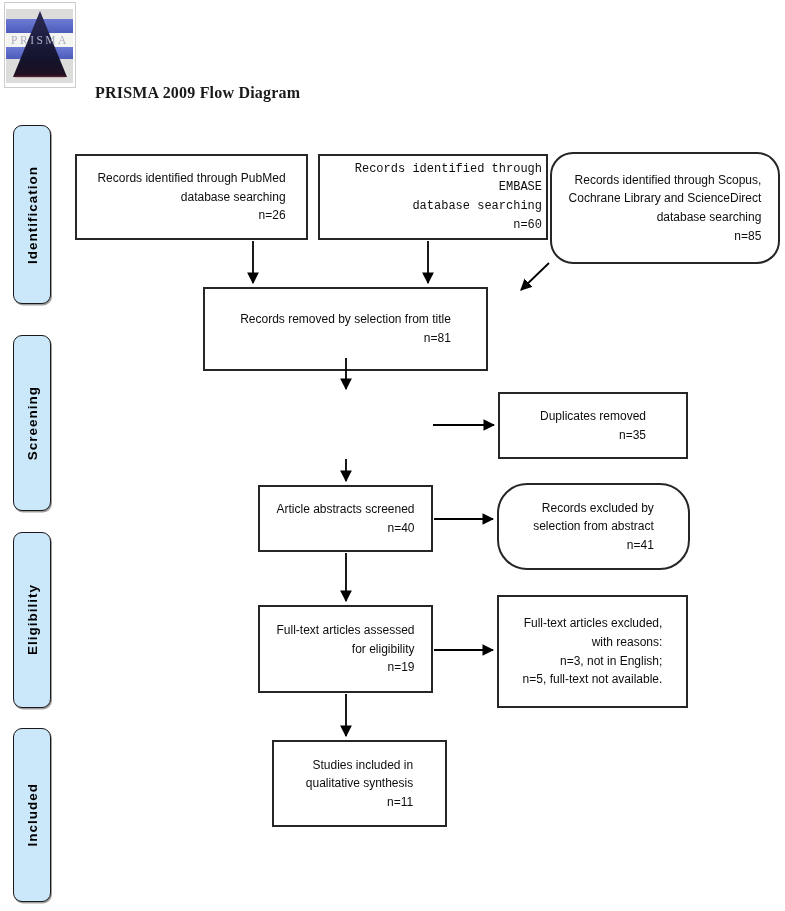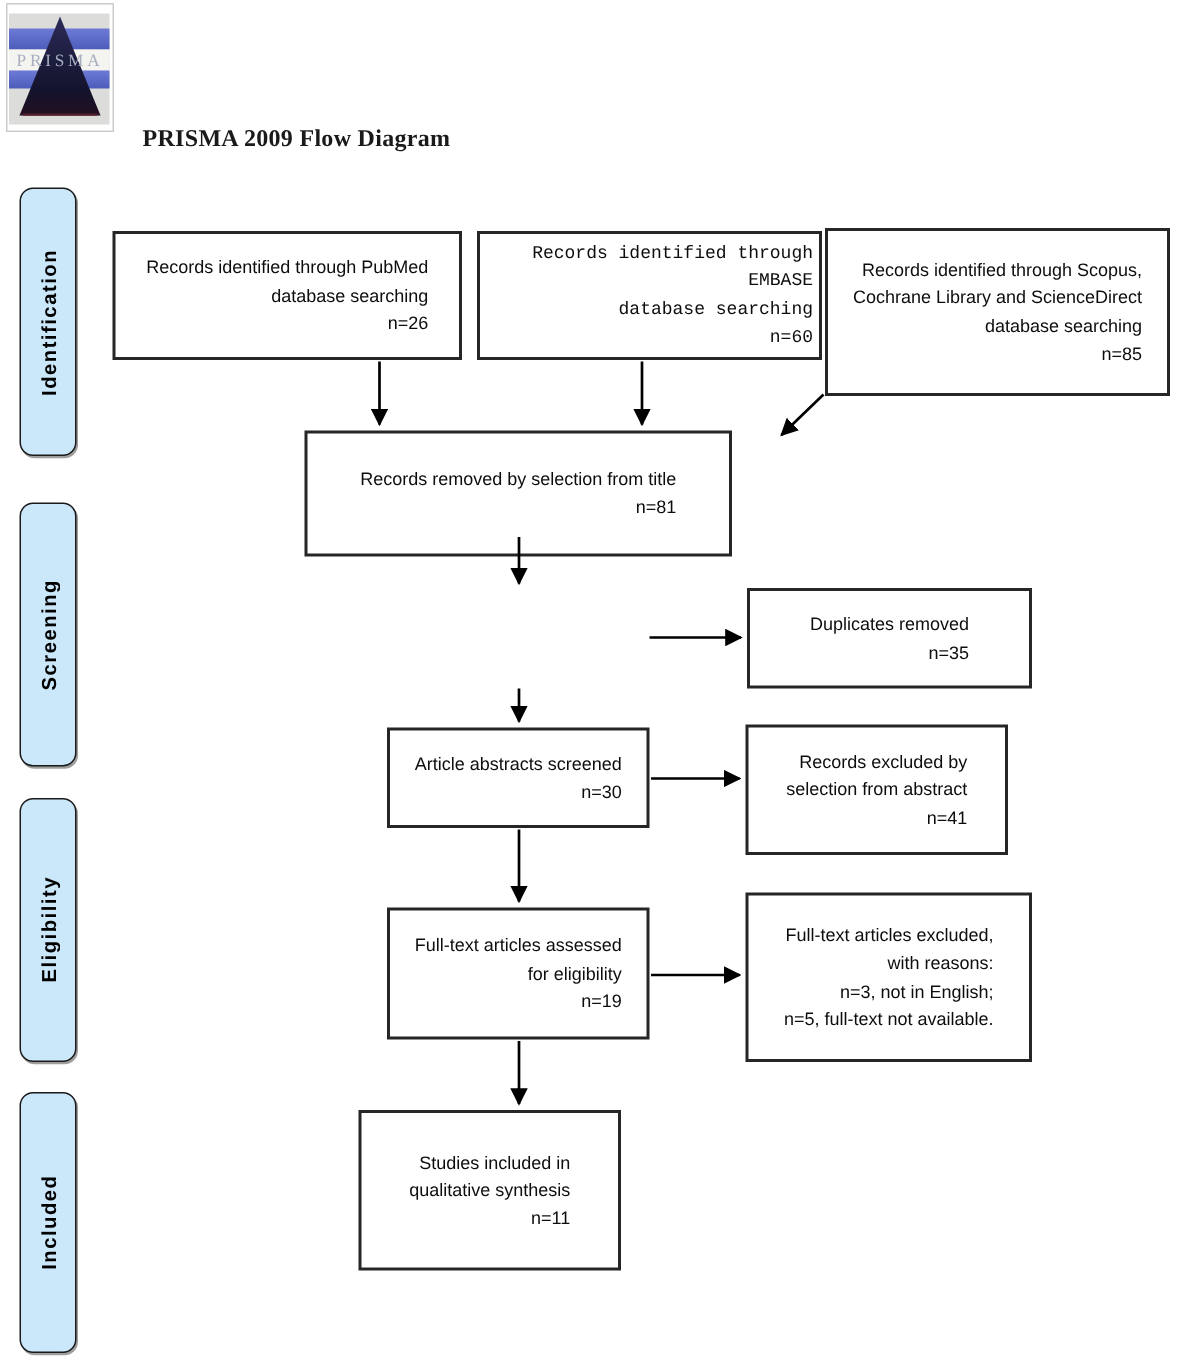--- a/index.html
+++ b/index.html
@@ -42,29 +42,29 @@
   .fbox {
     position: absolute; box-sizing: border-box;
     background: #fff; border: 2px solid #262626;
     display: flex; align-items: center; justify-content: center;
     text-align: right; white-space: pre-line;
     font-size: 12px; line-height: 1.55; color: #0d0d0d;
     padding: 2px 4px;
   }
   .b-pubmed            { left: 75px;  top: 154px; width: 233px; height: 86px; }
   .b-embase            { left: 318px; top: 154px; width: 230px; height: 86px; font-family: Liberation Mono, monospace; }
-  .b-scopus            { left: 550px; top: 152px; width: 230px; height: 112px; }
+  .b-scopus            { left: 550px; top: 152px; width: 230px; height: 112px; border-radius: 23px; }
   .b-removed-title     { left: 203px; top: 287px; width: 285px; height: 84px; }
   .b-titles-screened   { left: 260px; top: 393px; width: 172px; height: 65px; }
   .b-duplicates        { left: 498px; top: 392px; width: 190px; height: 67px; }
   .b-abstracts         { left: 258px; top: 485px; width: 175px; height: 67px; }
-  .b-excluded-abstract { left: 497px; top: 483px; width: 175px; height: 87px; }
+  .b-excluded-abstract { left: 497px; top: 483px; width: 193px; height: 87px; border-radius: 30px; }
   .b-fulltext          { left: 258px; top: 605px; width: 175px; height: 88px; }
   .b-fulltext-excluded { left: 497px; top: 595px; width: 191px; height: 113px; }
-  .b-included-studies  { left: 239px; top: 740px; width: 175px; height: 107px; }
+  .b-included-studies  { left: 272px; top: 740px; width: 175px; height: 87px; }
 
   .arrows { position: absolute; left: 0; top: 0; width: 785px; height: 911px; pointer-events: none; }
 </style>
 </head>
 <body>
 
 <div class="stage-wrap">
 
   <div class="logo">
     <svg width="72" height="86" viewBox="0 0 72 86">
@@ -113,21 +113,21 @@
 n=60</div>
   <div class="fbox b-scopus">Records identified through Scopus,
 Cochrane Library and ScienceDirect
 database searching
 n=85</div>
   <div class="fbox b-removed-title">Records removed by selection from title
 n=81</div>
   <div class="fbox b-duplicates">Duplicates removed
 n=35</div>
   <div class="fbox b-abstracts">Article abstracts screened
-n=30</div>
+n=40</div>
   <div class="fbox b-excluded-abstract">Records excluded by
 selection from abstract
 n=41</div>
   <div class="fbox b-fulltext">Full-text articles assessed
 for eligibility
 n=19</div>
   <div class="fbox b-fulltext-excluded">Full-text articles excluded,
 with reasons:
 n=3, not in English;
 n=5, full-text not available.</div>

